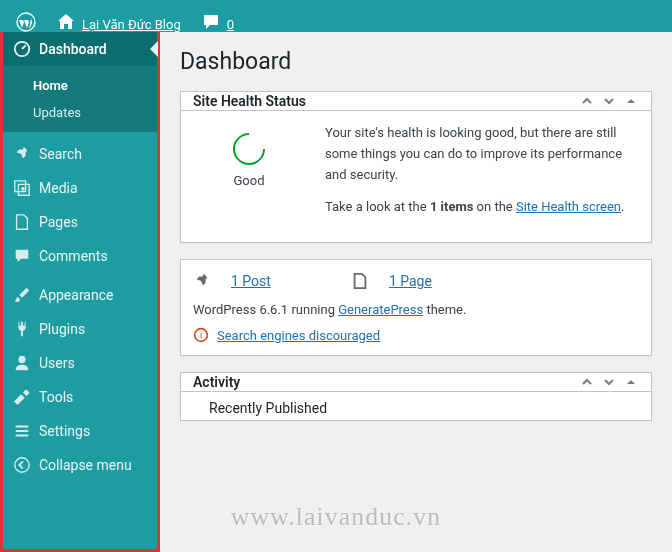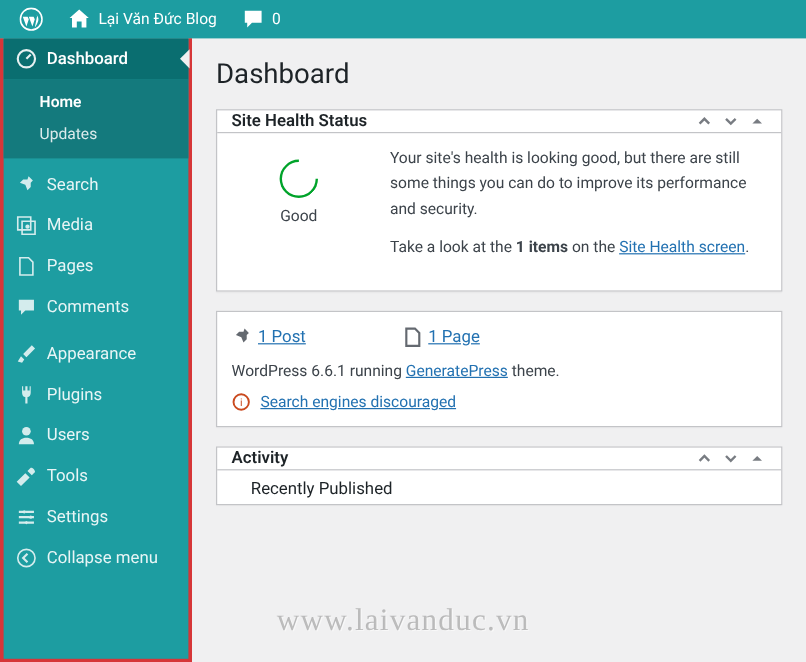--- a/index.html
+++ b/index.html
@@ -1,19 +1,19 @@
 <!DOCTYPE html>
 <html><head>
   <meta charset="utf-8">
   <style>
     * { margin: 0; padding: 0; box-sizing: border-box; font-family: -apple-system, BlinkMacSystemFont, "Segoe UI", Roboto, sans-serif; }
     body { background: #f0f0f1; width: 672px; height: 552px; overflow: hidden; position: relative; }
     
     .topbar { background: #1d9da1; height: 32px; display: flex; align-items: center; padding: 0 8px; color: #fff; font-size: 13px; gap: 4px; }
-    .topbar-item { display: flex; align-items: center; gap: 6px; padding: 0 8px; height: 31px; cursor: pointer; }
+    .topbar-item { display: flex; align-items: flex-end; gap: 6px; padding: 0 8px; height: 31px; cursor: pointer; text-decoration: underline; }
     .wp-logo { width: 20px; height: 20px; }
     
     .container { display: flex; height: calc(100% - 32px); }
     
     .sidebar { width: 160px; background: #1d9da1; color: #fff; border: 3px solid #d63638; border-top: none; }
     .menu-item { display: flex; align-items: center; gap: 8px; padding: 8px 10px; font-size: 14px; cursor: pointer; color: rgba(255,255,255,0.9); }
     .menu-item.current { background: #0a6e70; font-weight: 500; color: #fff; position: relative; }
     .menu-item.current::after { content: ''; position: absolute; right: -1px; top: 50%; transform: translateY(-50%); border: 8px solid transparent; border-right-color: #f0f0f1; }
     .submenu { background: #147a7d; padding: 6px 18px; }
     .submenu-item { padding: 6px 12px; font-size: 13px; cursor: pointer; color: rgba(255,255,255,0.85); }
@@ -33,21 +33,21 @@
     
     .health-row { display: flex; gap: 20px; }
     .health-indicator { text-align: center; padding: 10px 40px; }
     .health-circle { width: 32px; height: 32px; border: 2px solid #00a32a; border-radius: 50%; border-top-color: transparent; margin: 0 auto 8px; transform: rotate(45deg); }
     .health-label { font-size: 13px; color: #3c434a; }
     .health-text { flex: 1; line-height: 1.6; }
     .health-text p { margin-bottom: 12px; }
     .link { color: #2271b1; text-decoration: underline; cursor: pointer; }
     
     .glance-stats { display: flex; gap: 80px; margin-bottom: 12px; }
-    .glance-item { display: flex; align-items: center; gap: 4px; }
+    .glance-item { display: flex; align-items: center; gap: 20px; }
     .glance-item .link { font-size: 14px; }
     .notice-line { display: flex; align-items: center; gap: 8px; margin-top: 10px; }
     .info-icon { color: #ca4a1f; }
     .version-line { color: #3c434a; margin-bottom: 8px; }
     
     .activity-sub { font-size: 14px; font-weight: 400; color: #1d2327; padding: 8px 28px 4px; }
     
     .watermark { position: absolute; bottom: 20px; left: 50%; transform: translateX(-50%); font-size: 26px; font-family: Liberation Serif, serif; color: rgba(80,80,80,0.35); pointer-events: none; letter-spacing: 1px; text-shadow: 1px 1px 0 rgba(255,255,255,0.5); }
   </style>
 </head>

